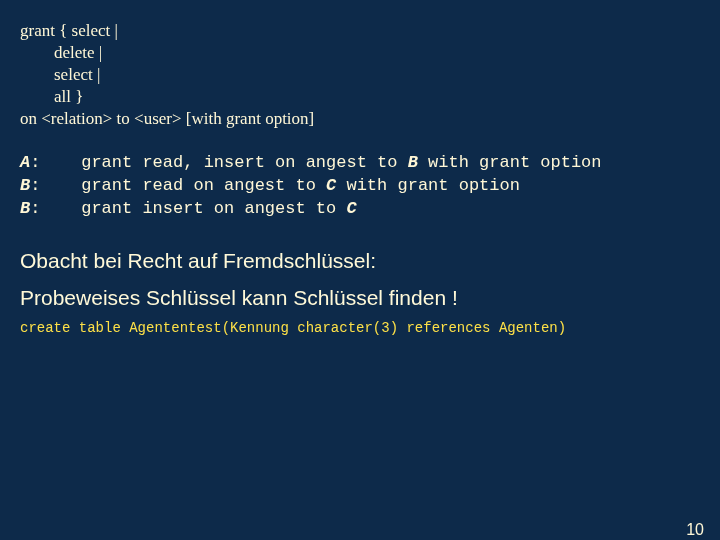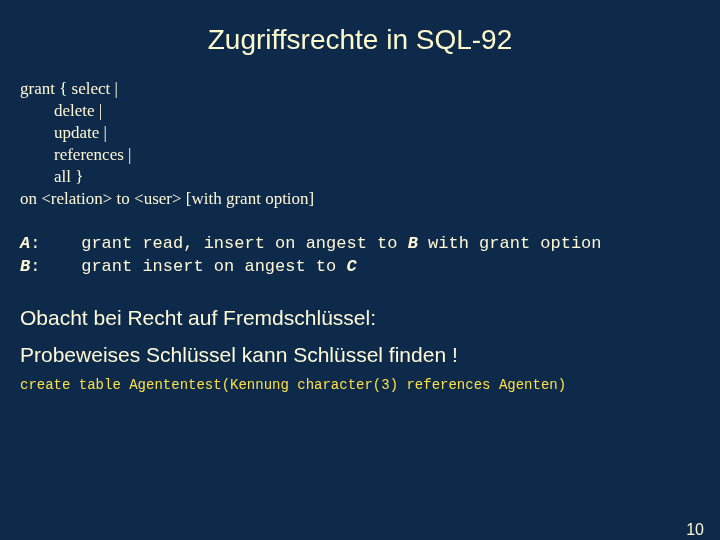--- a/index.html
+++ b/index.html
@@ -65,33 +65,32 @@
     font-family: Arial, Helvetica, sans-serif;
     font-size: 16px;
     color: #fff7d6;
   }
 </style>
 </head>
 <body>
 
 <div class="slide">
 
-  <h1 class="title">Zugriffsrechte in SQL-92</h1>
 
   <div class="syntax-block">
     <div class="mono">grant { select |</div>
     <div class="mono">        delete |</div>
-    <div class="mono">        update |</div>
-    <div class="mono">        references |</div>
+    <div class="mono">        select |</div>
     <div class="mono">        all }</div>
     <div class="mono">on &lt;relation&gt; to &lt;user&gt; [with grant option]</div>
   </div>
 
   <div class="examples">
     <div class="ex-row"><span class="lbl">A</span><span>:    grant read, insert on angest to </span><span class="tgt">B</span><span> with grant option</span></div>
+    <div class="ex-row"><span class="lbl">B</span><span>:    grant read on angest to </span><span class="tgt">C</span><span> with grant option</span></div>
     <div class="ex-row"><span class="lbl">B</span><span>:    grant insert on angest to </span><span class="tgt">C</span><span></span></div>
   </div>
 
   <div class="note">Obacht bei Recht auf Fremdschlüssel:</div>
   <div class="note">Probeweises Schlüssel kann Schlüssel finden !</div>
 
   <div class="create-line">create table Agententest(Kennung character(3) references Agenten)</div>
 
 </div>
 

